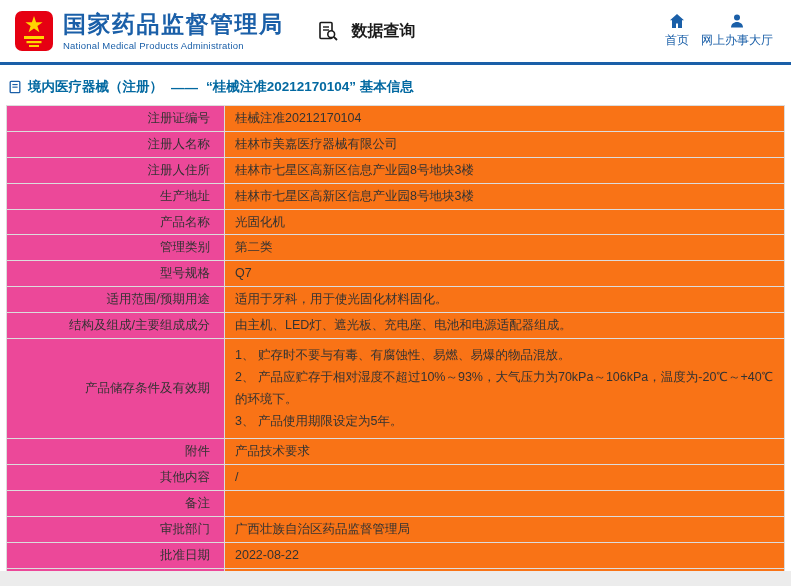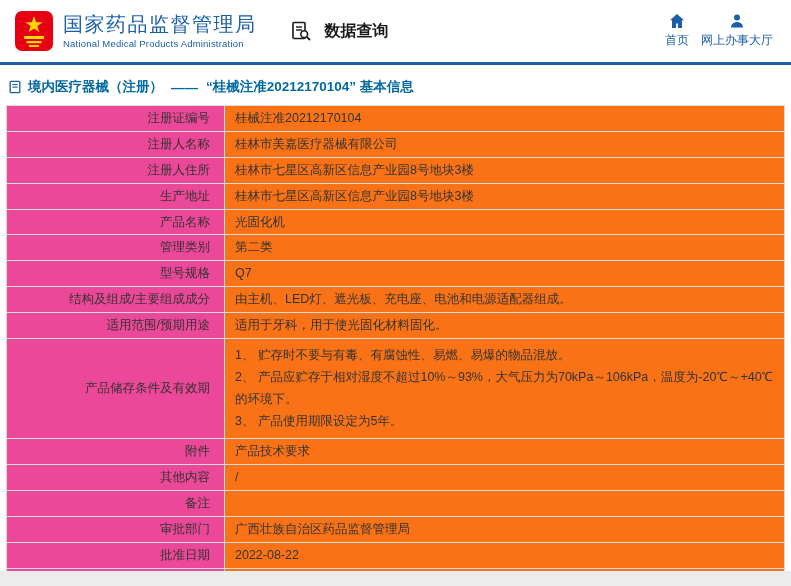--- a/index.html
+++ b/index.html
@@ -11,21 +11,21 @@
   }
 
   
   .header {
     height:62px; display:flex; align-items:center;
     padding:0 18px 0 14px;
   }
   .brand { display:flex; align-items:center; gap:9px; cursor:pointer; }
   .brand-text { display:flex; flex-direction:column; }
   .agency-cn {
-    font-size:20px; font-weight:normal; color:#1a5fa8; letter-spacing:1.5px; line-height:1.15;
+    font-size:23px; font-weight:bold; color:#1a5fa8; letter-spacing:1.5px; line-height:1.15;
   }
   .agency-en { font-size:9.5px; color:#1a5fa8; margin-top:2px; letter-spacing:.2px; }
 
   .data-query {
     display:flex; align-items:center; gap:14px;
     margin-left:34px; font-size:16px; font-weight:bold; color:#1a1a1a; cursor:pointer;
   }
 
   .header-nav { margin-left:auto; display:flex; }
   .nav-item {
@@ -158,26 +158,26 @@
       </tr>
       <tr>
         <td class="lbl">管理类别</td>
         <td class="val">第二类</td>
       </tr>
       <tr>
         <td class="lbl">型号规格</td>
         <td class="val">Q7</td>
       </tr>
       <tr>
+        <td class="lbl">适用范围/预期用途</td>
+        <td class="val">适用于牙科，用于使光固化材料固化。</td>
+      </tr>
+      <tr>
         <td class="lbl">结构及组成/主要组成成分</td>
         <td class="val">由主机、LED灯、遮光板、充电座、电池和电源适配器组成。</td>
-      </tr>
-      <tr>
-        <td class="lbl">适用范围/预期用途</td>
-        <td class="val">适用于牙科，用于使光固化材料固化。</td>
       </tr>
       <tr>
         <td class="lbl">产品储存条件及有效期</td>
         <td class="val multiline">1、 贮存时不要与有毒、有腐蚀性、易燃、易爆的物品混放。
 2、 产品应贮存于相对湿度不超过10%～93%，大气压力为70kPa～106kPa，温度为-20℃～+40℃的环境下。
 3、 产品使用期限设定为5年。</td>
       </tr>
       <tr>
         <td class="lbl">附件</td>
         <td class="val">产品技术要求</td>

